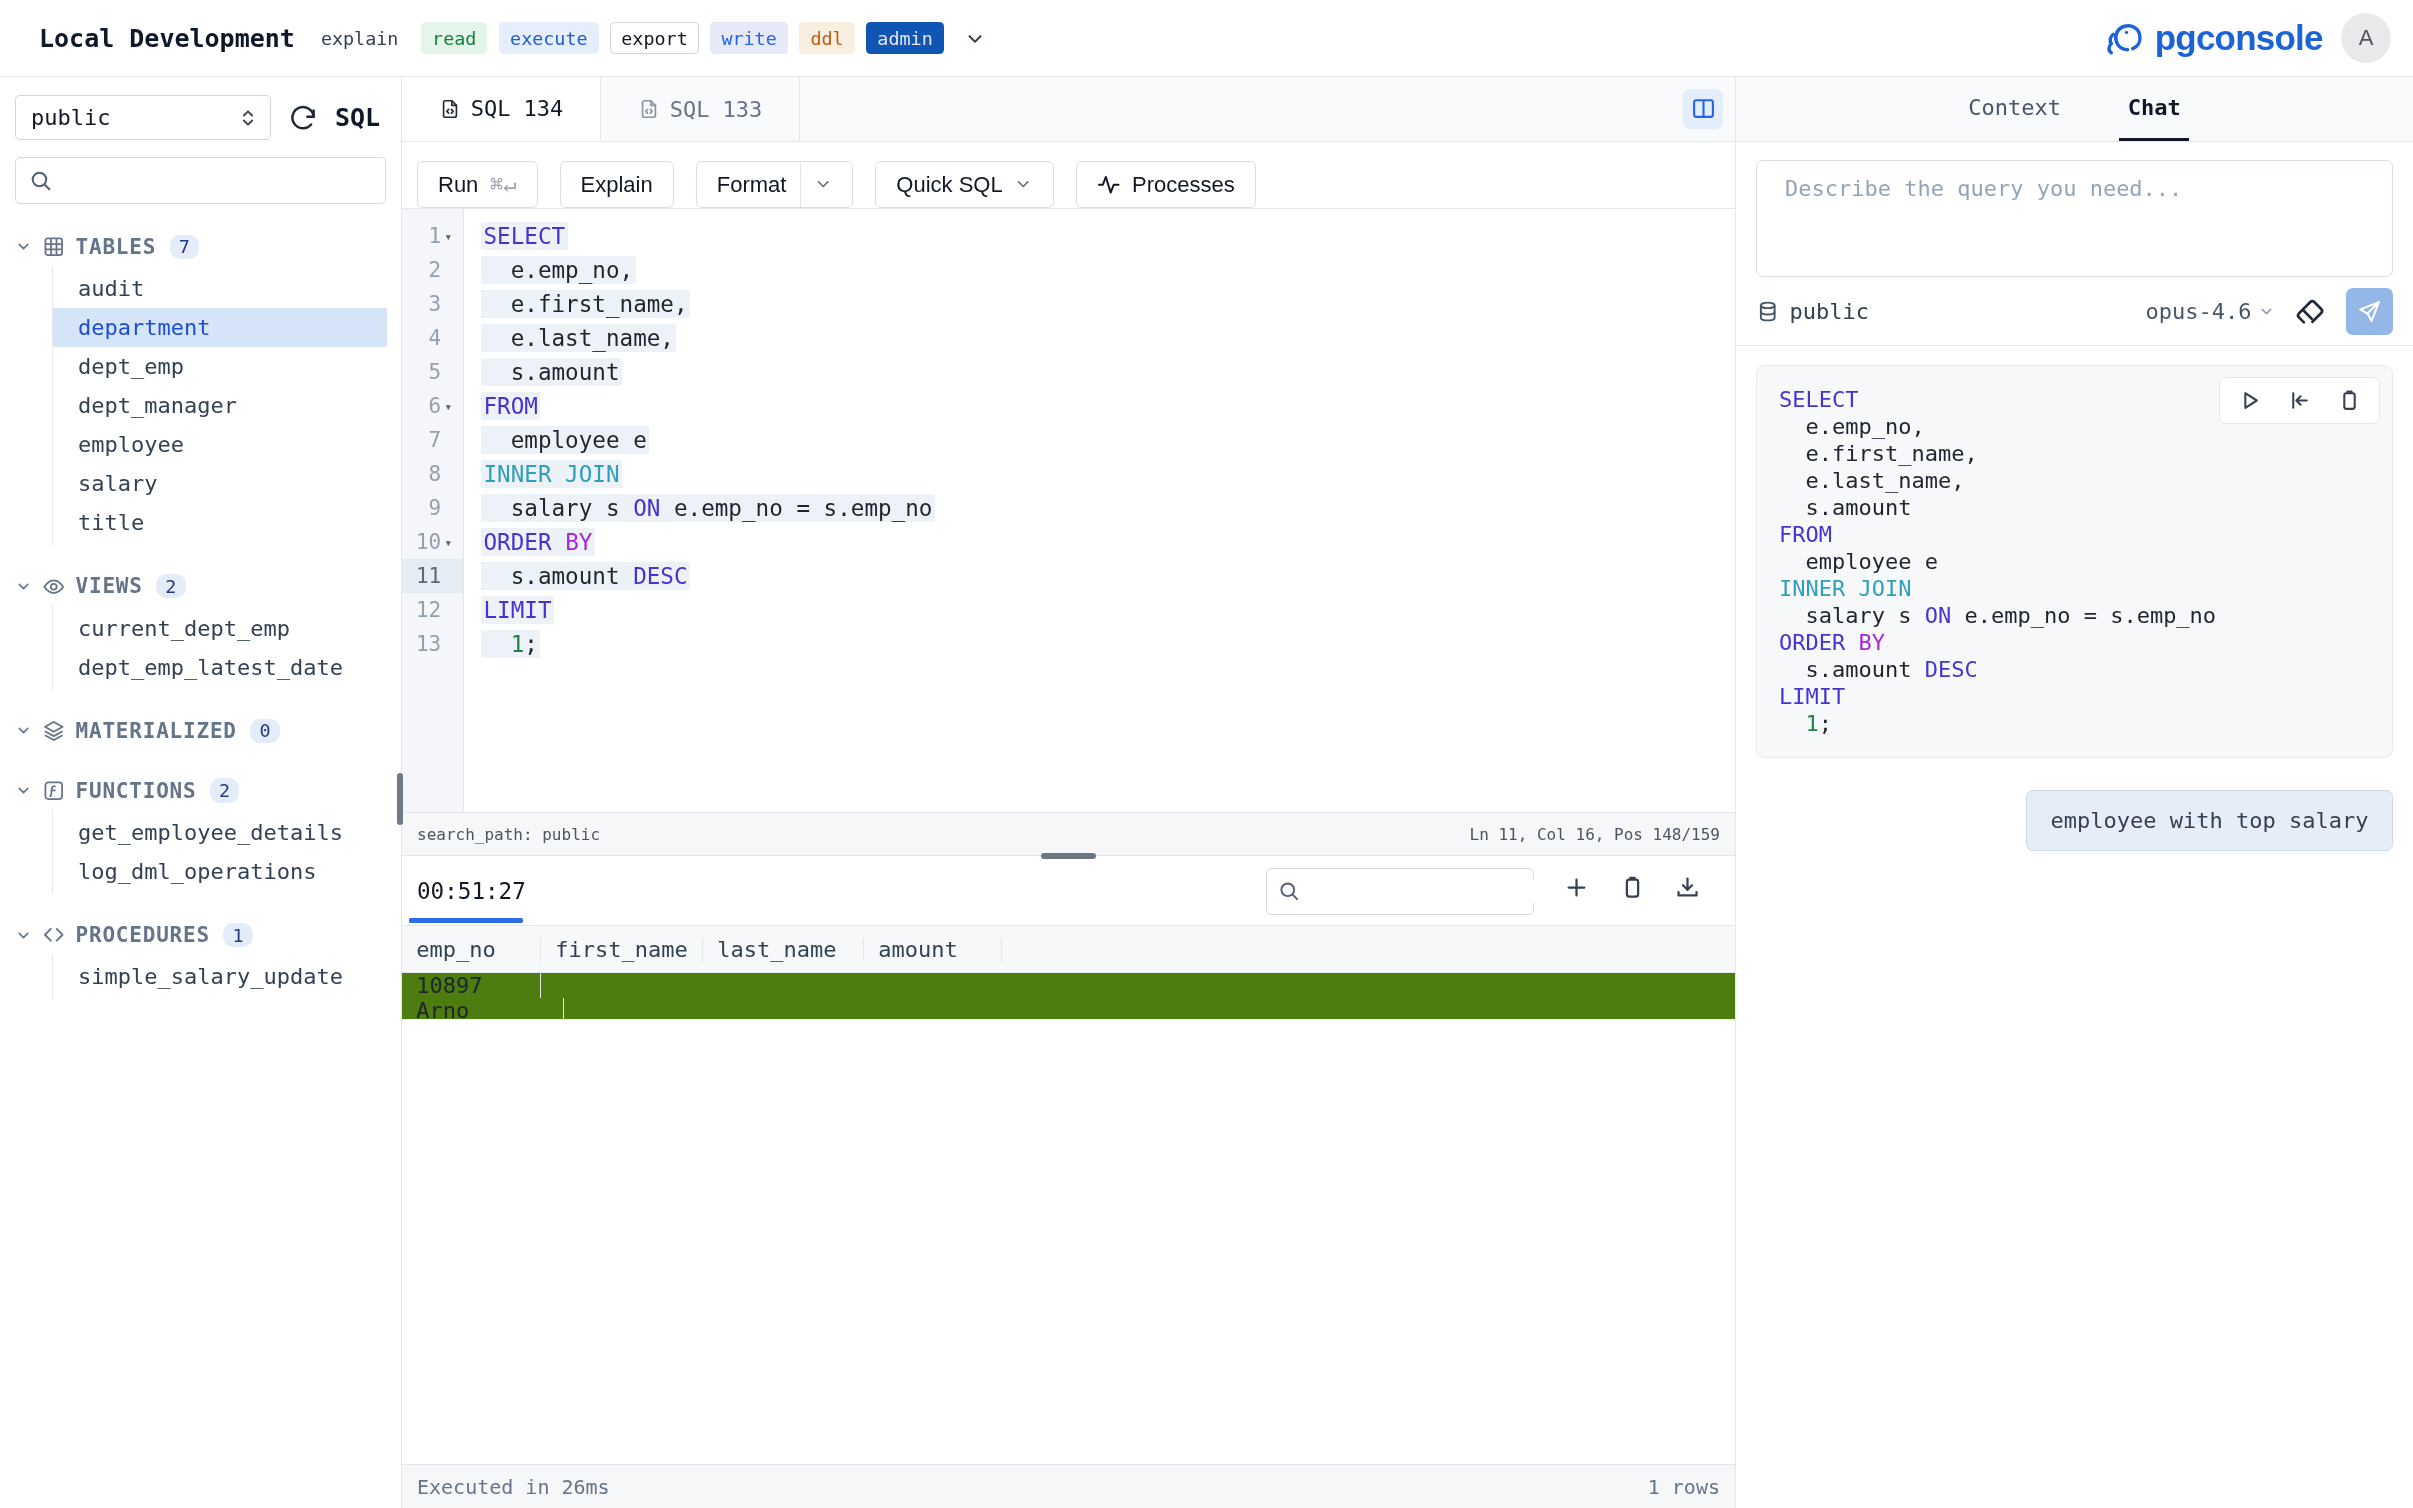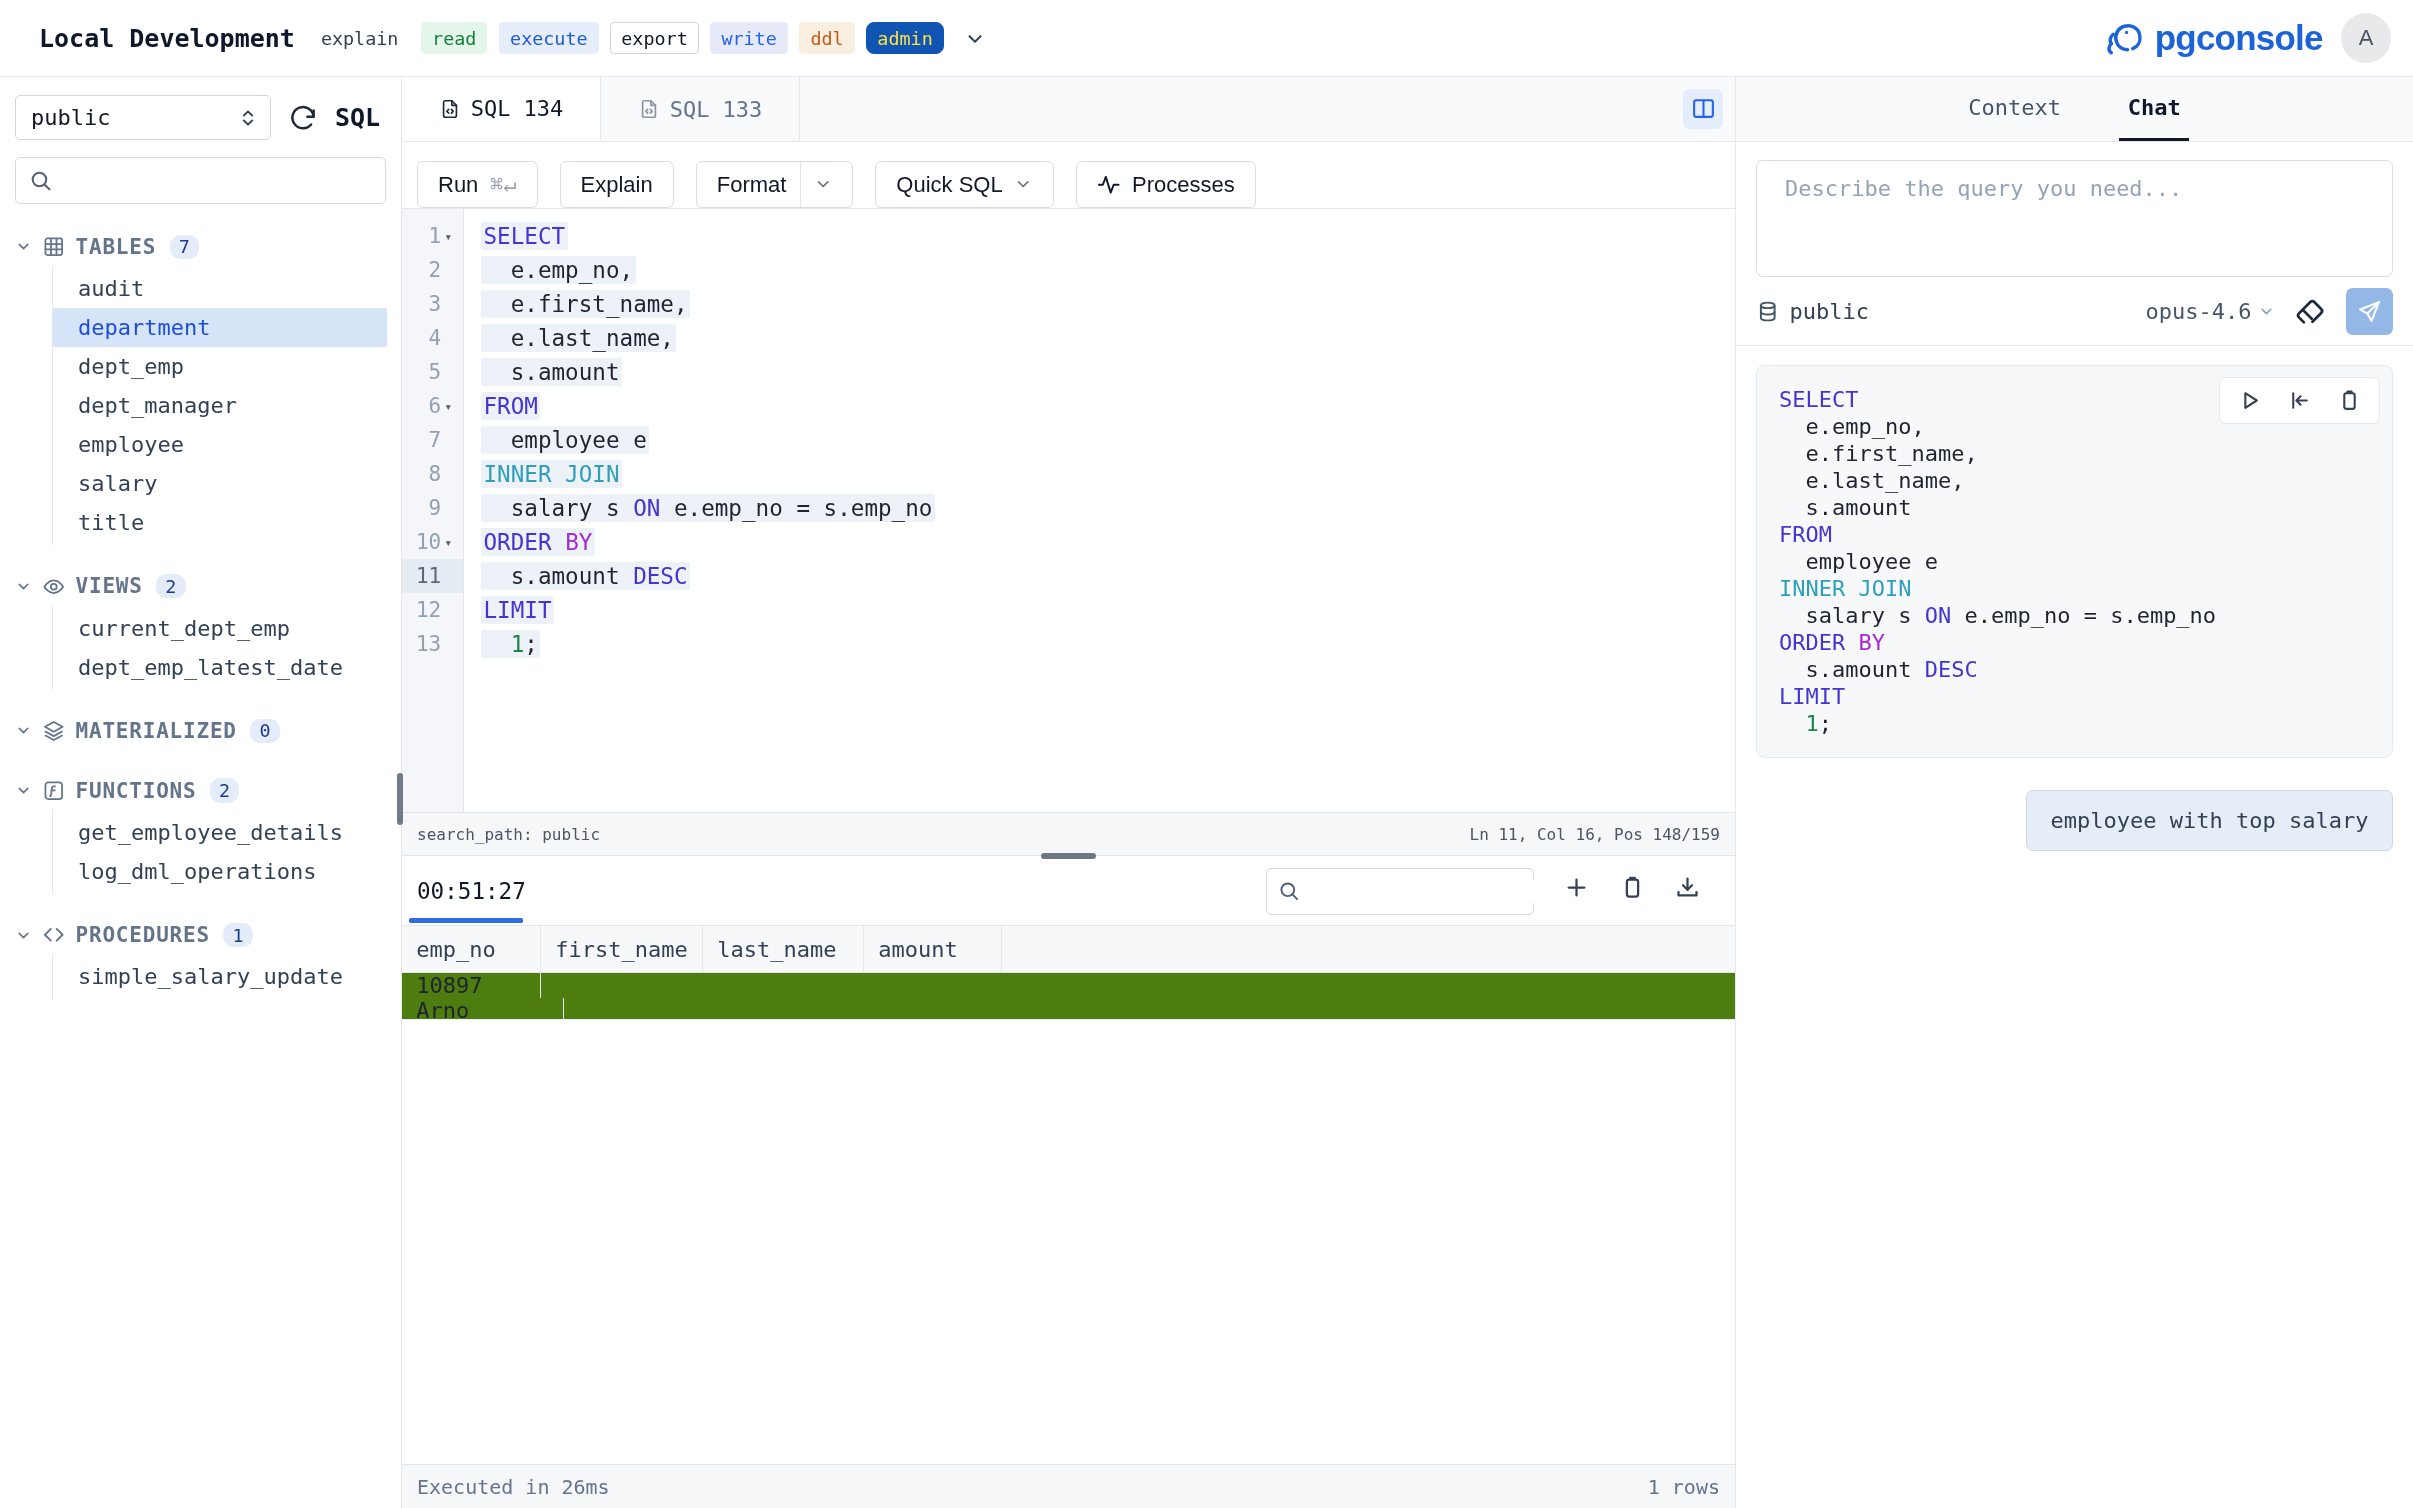--- a/index.html
+++ b/index.html
@@ -96,21 +96,21 @@
   .timer { font-size:22.6px; color:#111827; }
   .timer-bar { position:absolute; left:6.7px; bottom:1.7px; width:114px; height:5px;
     background:var(--accent); border-radius:1.7px; }
   .r-search { position:absolute; right:201px; top:11.7px; width:268px; height:47px;
     border:0.8px solid #d4d9e2; border-radius:5px; display:flex; align-items:center;
     gap:8.4px; padding:0 10px; background:#fff; }
   .r-search input { border:none; outline:none; flex:1; font-size:20px; font-family:inherit; }
   .r-icons { position:absolute; right:34px; top:18.4px; display:flex; gap:28.5px; align-items:center; }
   .icon-btn { cursor:pointer; display:flex; align-items:center; justify-content:center; }
 
-  .grid-header { height:47px; background:#f7f8fa; border-bottom:0.8px solid #e5e7eb; display:flex; }
+  .grid-header { height:47px; background:#f7f8fa; border-bottom:0.8px solid #e5e7eb; display:flex;align-items:center; }
   .grid-row { height:47px; background:#4d7c0f; border-bottom:0.8px solid #eceff3; display:flex;flex-direction:column; }
   .cell { display:flex; align-items:center; padding-left:14.2px; font-size:22px;
     border-right:0.8px solid #e5e7eb; color:#334155; }
   .grid-row .cell { color:#1f2430; }
   .col-0{width:139px;} .col-1{width:162px;} .col-2{width:161px;} .col-3{width:138px;}
   .grid-rest { flex:1; background:#fff; }
   .m-footer { height:44px; background:#f6f7f9; border-top:0.8px solid #e2e5ea; display:flex;
     align-items:center; justify-content:space-between; padding:0 15px; font-size:20px; color:#64748b; }
 
   
@@ -146,21 +146,21 @@
   <div class="h-left">
     <div class="h-titlerow">
       <span class="h-title">Local Development</span>
       <span class="badges">
           <span class="badge" style="color: rgb(51, 65, 85); background: transparent; border-color: transparent;">explain</span>
           <span class="badge" style="color: rgb(21, 128, 61); background: rgb(227, 246, 233); border-color: rgb(227, 246, 233);">read</span>
           <span class="badge" style="color: rgb(30, 91, 214); background: rgb(231, 238, 251); border-color: rgb(231, 238, 251);">execute</span>
           <span class="badge" style="color: rgb(17, 24, 39); background: rgb(255, 255, 255); border-color: rgb(209, 213, 219);">export</span>
           <span class="badge" style="color: rgb(37, 99, 235); background: rgb(230, 233, 248); border-color: rgb(230, 233, 248);">write</span>
           <span class="badge" style="color: rgb(192, 90, 20); background: rgb(248, 239, 224); border-color: rgb(248, 239, 224);">ddl</span>
-          <span class="badge" style="color: #fde047; background: rgb(17, 85, 180); border-color: rgb(17, 85, 180); border-radius: 8px;">admin</span>
+          <span class="badge" style="color: #e5e5e5; background: rgb(17, 85, 180); border-color: rgb(17, 85, 180);">admin</span>
         </span>
       <span style="margin-left:5px;">
         <svg width="22" height="22" viewBox="0 0 24 24" fill="none" stroke="#334155" stroke-width="2.2" stroke-linecap="round" stroke-linejoin="round">
             <path d="M6 10l6 6 6-6"></path>
           </svg>
       </span>
     </div>
   </div>
   <div class="h-right">
     <div class="brand">

